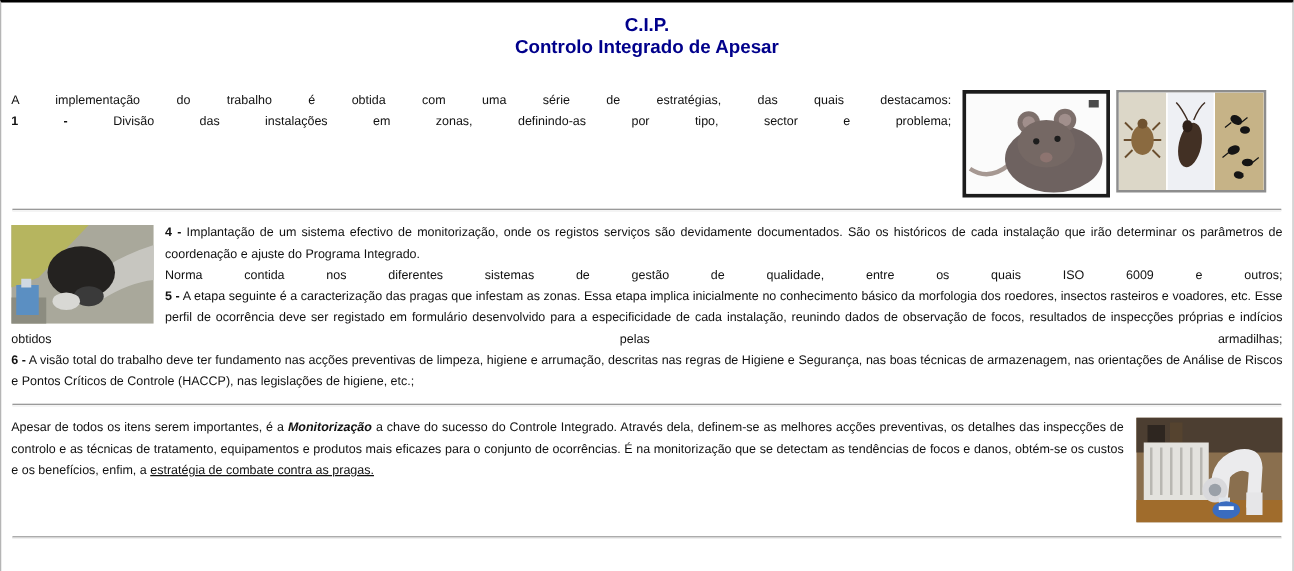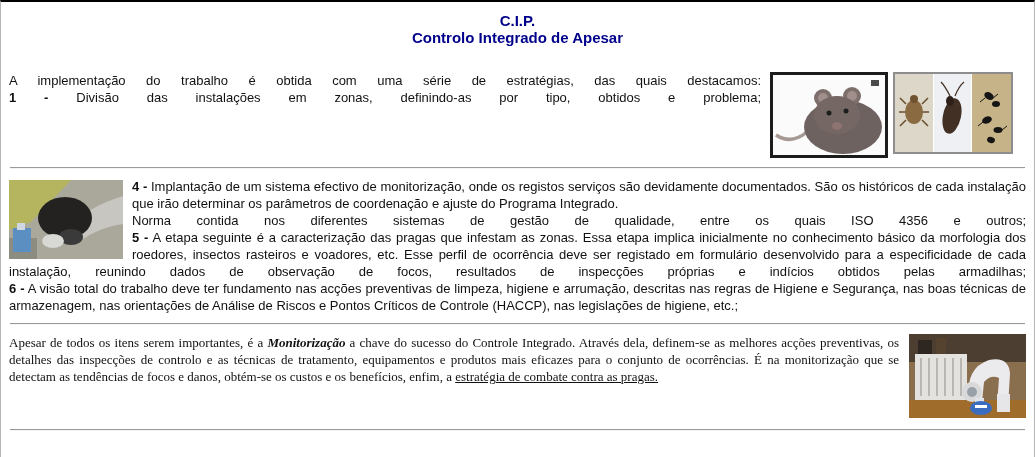--- a/index.html
+++ b/index.html
@@ -21,21 +21,21 @@
   .title-block {
     text-align: center;
     margin: 2px 0 26px 0;
   }
   .title-line {
     color: #00008B;
     font-weight: bold;
     font-size: 15px;
     line-height: 17px;
   }
-  p { margin: 0; font-size: 13px; line-height: 17px; }
+  p { margin: 0; font-size: 10px; line-height: 17px; }
   .jline { text-align: justify; }
   .stretch { text-align-last: justify; }
   .num { font-weight: bold; }
   .bi { font-weight: bold; font-style: italic; }
   .ul { text-decoration: underline; }
 
   .sec1 { display: flex; align-items: flex-start; }
   .sec1-text { width: 752px; }
   .sec1-images { margin-left: 9px; display: flex; gap: 5px; align-items: flex-start; }
   .img-frame-dark { border: 3px solid #1c1c1c; line-height: 0; }
@@ -47,40 +47,40 @@
     background: #d6d6d6;
     border-top: 1px solid #9a9a9a;
     border-bottom: 1px solid #f4f4f4;
     margin: 9px 1px 9px 1px;
   }
 
   .sec2 { overflow: visible; }
   .sec2:after { content: ""; display: block; clear: both; }
   .sec2-img { float: left; margin: 2px 9px 2px 0; line-height: 0; }
 
-  .sec3 { overflow: visible; margin-top: 4px; font-family: Liberation Serif, serif; }
+  .sec3 { overflow: visible; margin-top: 4px; }
   .sec3:after { content: ""; display: block; clear: both; }
   .sec3-img { float: right; margin: 0 0 2px 10px; line-height: 0; }
 
   .bottom-gap { height: 8px; }
 </style>
 </head>
 <body>
 
 <div class="page">
 
   <header class="title-block">
     <div class="title-line">C.I.P.</div>
     <div class="title-line">Controlo Integrado de Apesar</div>
   </header>
 
   <section class="sec1">
     <div class="sec1-text">
       <p class="jline stretch">A implementação do trabalho é obtida com uma série de estratégias, das quais destacamos:</p>
-      <p class="jline stretch"><span class="num">1 -</span> <span>Divisão das instalações em zonas, definindo-as por tipo, obtidos e problema;</span></p>
+      <p class="jline stretch"><span class="num">1 -</span> <span>Divisão das instalações em zonas, definindo-as por tipo, sector e problema;</span></p>
     </div>
     <div class="sec1-images">
       <span class="img-frame-dark">
         <svg width="112" height="80" viewBox="0 0 112 80" xmlns="http://www.w3.org/2000/svg">
           <rect width="112" height="80" fill="#fbfbfb"></rect>
           <path d="M3 60 Q 18 70 34 57" stroke="#a69892" stroke-width="3.5" fill="none"></path>
           <ellipse cx="70" cy="52" rx="39" ry="27" fill="#6e6260"></ellipse>
           <circle cx="50" cy="23" r="9" fill="#7d6f6b"></circle>
           <circle cx="79" cy="21" r="9" fill="#7d6f6b"></circle>
           <circle cx="50" cy="23" r="5" fill="#a18f8c"></circle>
@@ -134,21 +134,21 @@
         <rect x="0" y="58" width="28" height="21" fill="#8c8c80"></rect>
         <rect x="4" y="48" width="18" height="24" fill="#5b8fc2"></rect>
         <rect x="8" y="43" width="8" height="7" fill="#cfd8e2"></rect>
         <path d="M114 16 Q 82 26 62 44 L 72 60 Q 94 46 114 44 Z" fill="#c7c6c0"></path>
         <ellipse cx="56" cy="38" rx="27" ry="21" fill="#242220"></ellipse>
         <ellipse cx="62" cy="57" rx="12" ry="8" fill="#3a3a3a"></ellipse>
         <ellipse cx="44" cy="61" rx="11" ry="7" fill="#d8d8d4"></ellipse>
       </svg>
     </span>
     <p class="jline"><span class="num">4 -</span> <span>Implantação de um sistema efectivo de monitorização, onde os registos serviços são devidamente documentados. São os históricos de cada instalação que irão determinar os parâmetros de coordenação e ajuste do Programa Integrado.</span></p>
-    <p class="jline stretch">Norma contida nos diferentes sistemas de gestão de qualidade, entre os quais ISO 4356 e outros;</p>
+    <p class="jline stretch">Norma contida nos diferentes sistemas de gestão de qualidade, entre os quais ISO 6009 e outros;</p>
     <p class="jline stretch"><span class="num">5 -</span> <span>A etapa seguinte é a caracterização das pragas que infestam as zonas. Essa etapa implica inicialmente no conhecimento básico da morfologia dos roedores, insectos rasteiros e voadores, etc. Esse perfil de ocorrência deve ser registado em formulário desenvolvido para a especificidade de cada instalação, reunindo dados de observação de focos, resultados de inspecções próprias e indícios obtidos pelas armadilhas;</span></p>
     <p class="jline"><span class="num">6 -</span> <span>A visão total do trabalho deve ter fundamento nas acções preventivas de limpeza, higiene e arrumação, descritas nas regras de Higiene e Segurança, nas boas técnicas de armazenagem, nas orientações de Análise de Riscos e Pontos Críticos de Controle (HACCP), nas legislações de higiene, etc.;</span></p>
   </section>
 
   <hr class="rule">
 
   <section class="sec3">
     <span class="sec3-img">
       <svg width="117" height="84" viewBox="0 0 117 84" xmlns="http://www.w3.org/2000/svg">
         <rect width="117" height="84" fill="#8a6f4e"></rect>

